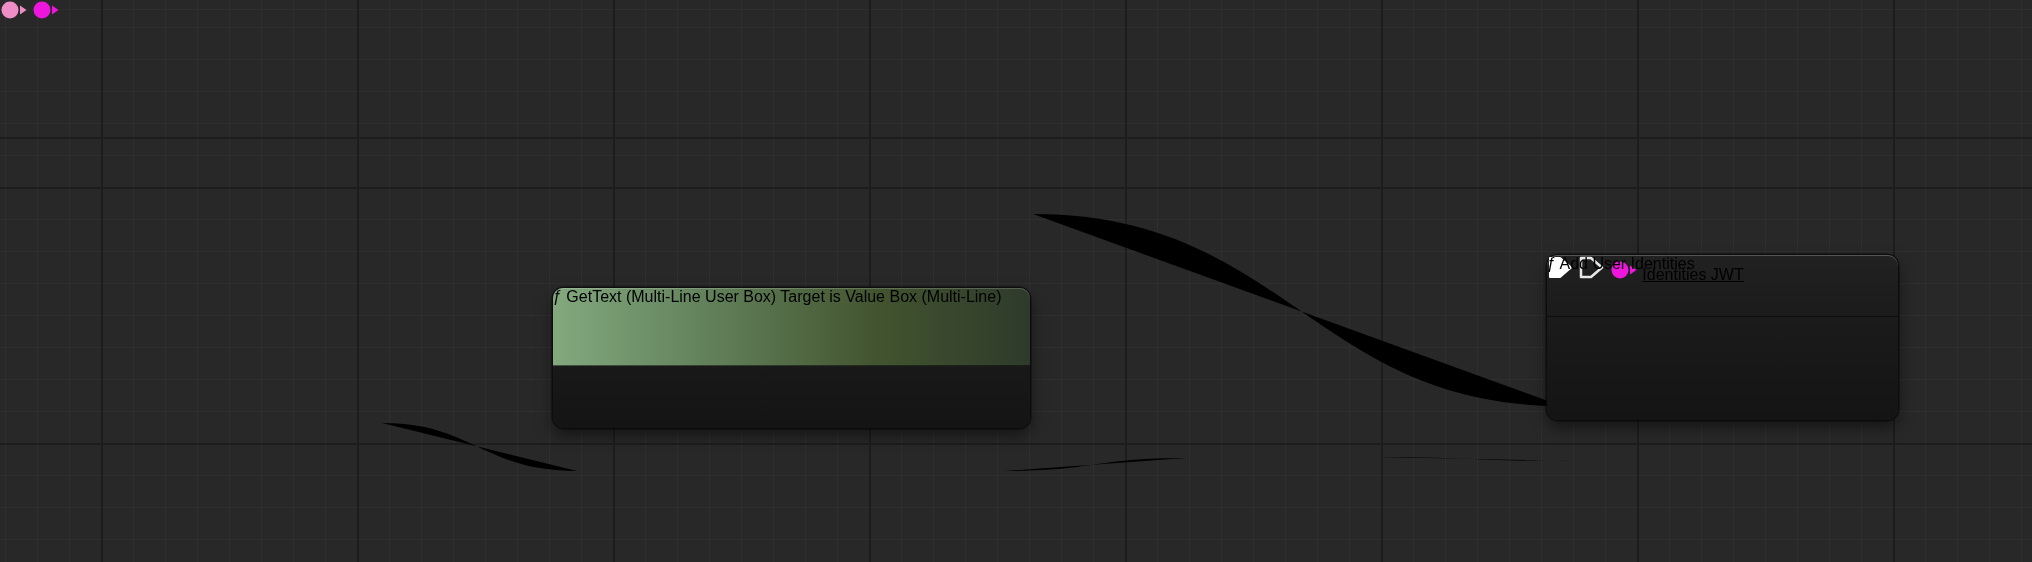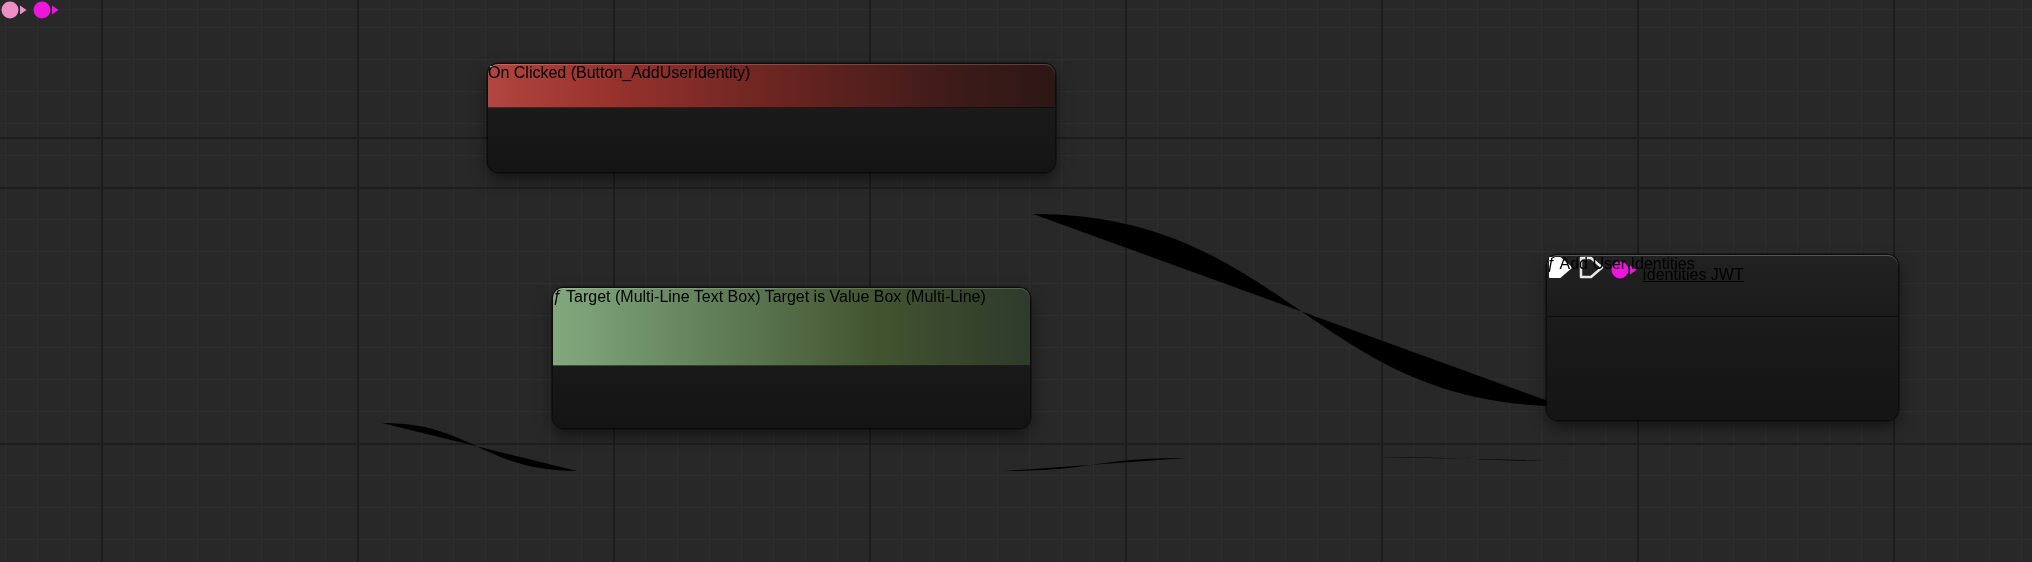--- a/index.html
+++ b/index.html
@@ -98,38 +98,28 @@
   .w-blue{stroke:#2f9fe6;stroke-width:2.6px;}
   .w-pink{stroke:#e07fba;stroke-width:2.6px;}
   .w-mag{stroke:#dc17cf;stroke-width:2.8px;}
 </style>
 </head>
 <body>
 
 <div class="canvas">
 
   
-  <div class="node" style="left:488px;top:64px;width:567px;height:108px;">
-    <div class="node-header hdr-red" style="height:44px;">
-      <span class="diamond-icon" style="left:16px;top:11px;"></span>
-      <span class="node-title" style="left:59px;top:9px;">On Clicked (Button_AddUserIdentity)</span>
-      <span class="delegate-icon" style="right:9px;top:11px;"></span>
-    </div>
-    <svg class="pin" style="left:519px;top:67px;" width="27" height="25" viewBox="0 0 27 25">
-      <path d="M3 3 H13 L24 12.5 L13 22 H3 Z" fill="#ffffff" stroke="#ffffff" stroke-width="2" stroke-linejoin="round"></path>
-    </svg>
-  </div>
 
   
 
   
   <div class="node" style="left:553px;top:288px;width:477px;height:140px;">
     <div class="node-header hdr-green" style="height:78px;">
       <span class="ficon ficon-green" style="left:26px;top:10px;">ƒ</span>
-      <span class="node-title" style="left:58px;top:11px;">Target (Multi-Line Text Box)</span>
+      <span class="node-title" style="left:58px;top:11px;">GetText (Multi-Line User Box)</span>
       <span class="node-subtitle" style="left:58px;top:45px;">Target is Value Box (Multi-Line)</span>
     </div>
     <svg class="pin" style="left:23px;top:103px;" width="28" height="20" viewBox="0 0 28 20">
       <circle cx="10" cy="10" r="8.5" fill="#2aa4e6"></circle>
       <path d="M20 5.5 L26.5 10 L20 14.5 Z" fill="#2aa4e6"></path>
     </svg>
     <span class="pin-label" style="left:64px;top:102px;">Target</span>
     <span class="pin-label" style="right:58px;top:102px;">Return Value</span>
     <svg class="pin" style="left:427px;top:103px;" width="28" height="20" viewBox="0 0 28 20">
       <circle cx="10" cy="10" r="8.5" fill="#e989c2"></circle>

